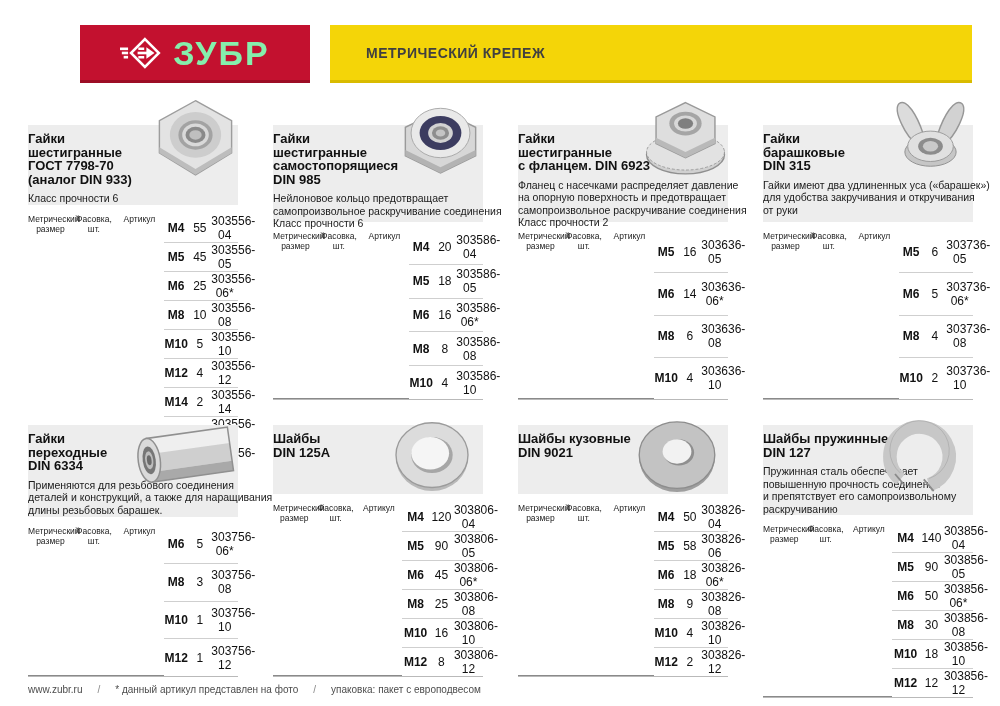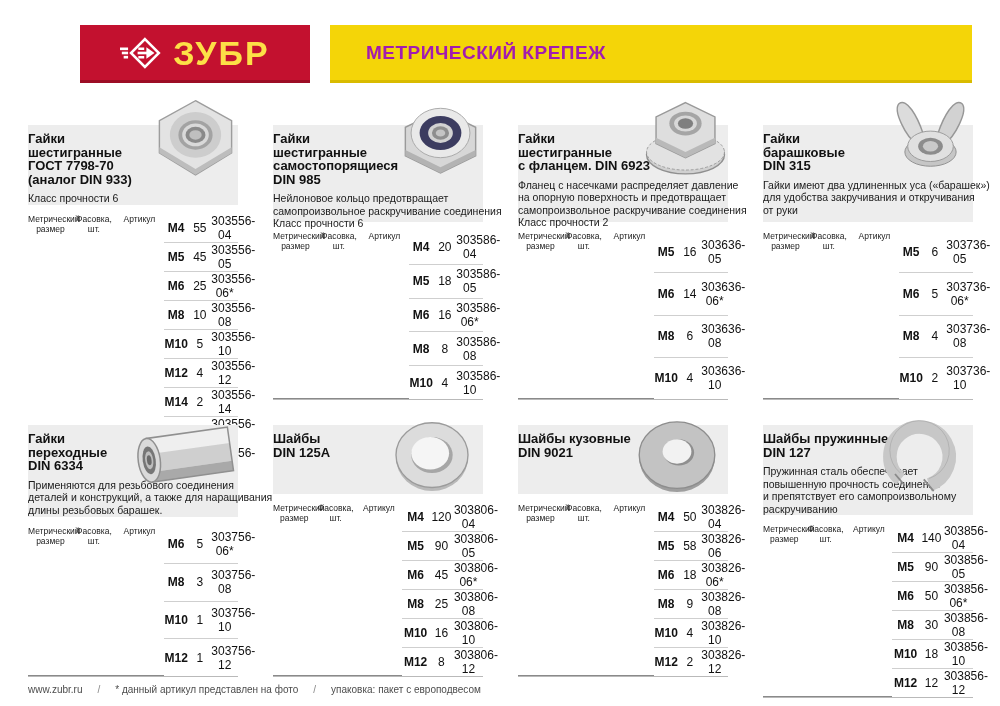--- a/index.html
+++ b/index.html
@@ -4,25 +4,25 @@
 <style>
   html,body{margin:0;padding:0;background:#fff;}
   .page{position:relative;width:1000px;height:706px;background:#fff;overflow:hidden;
         font-family:"Liberation Sans","DejaVu Sans",sans-serif;color:#111;}
 
   
   .hdr{position:absolute;top:25px;left:80px;height:58px;display:flex;}
   .brand-box{width:230px;height:58px;background:var(--brand-red,#c3112f);
              border-bottom:3px solid #9c0d25;box-sizing:border-box;
              display:flex;align-items:center;justify-content:center;gap:9px;}
-  .brand-text{color:#fde047;font-weight:800;font-size:34px;letter-spacing:2px;line-height:1;}
+  .brand-text{color:#86efac;font-weight:800;font-size:34px;letter-spacing:2px;line-height:1;}
   .title-box{margin-left:20px;width:642px;height:58px;background:var(--accent-yellow,#f4d508);
              border-bottom:3px solid #d9bb00;box-sizing:border-box;
              display:flex;align-items:center;padding-left:36px;}
-  .title-box .t{font-weight:800;font-size:19px;letter-spacing:.5px;color:#a21caf;}
+  .title-box .t{font-weight:800;font-size:14px;letter-spacing:.5px;color:#404040;}
 
   
   .grid-row{position:absolute;left:28px;display:grid;grid-template-columns:repeat(4,210px);column-gap:35px;}
   .grid-row.top{top:125px;}
   .grid-row.bottom{top:425px;}
 
   .card{position:relative;display:flex;flex-direction:column;}
   .grid-row.top    .card{height:275px;}
   .grid-row.bottom .card{height:252px;}
 

